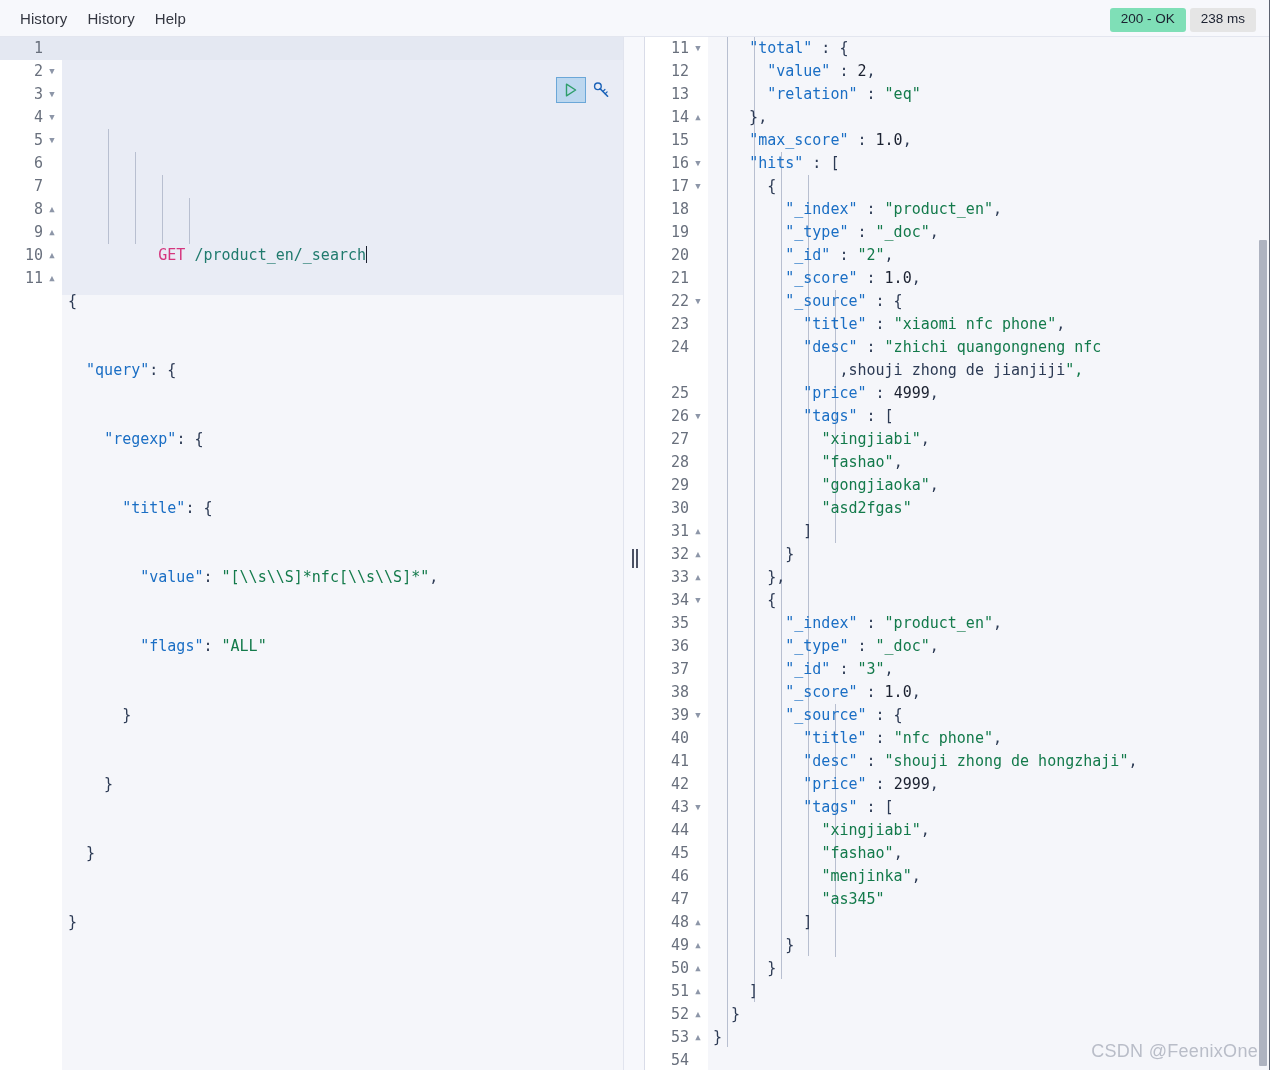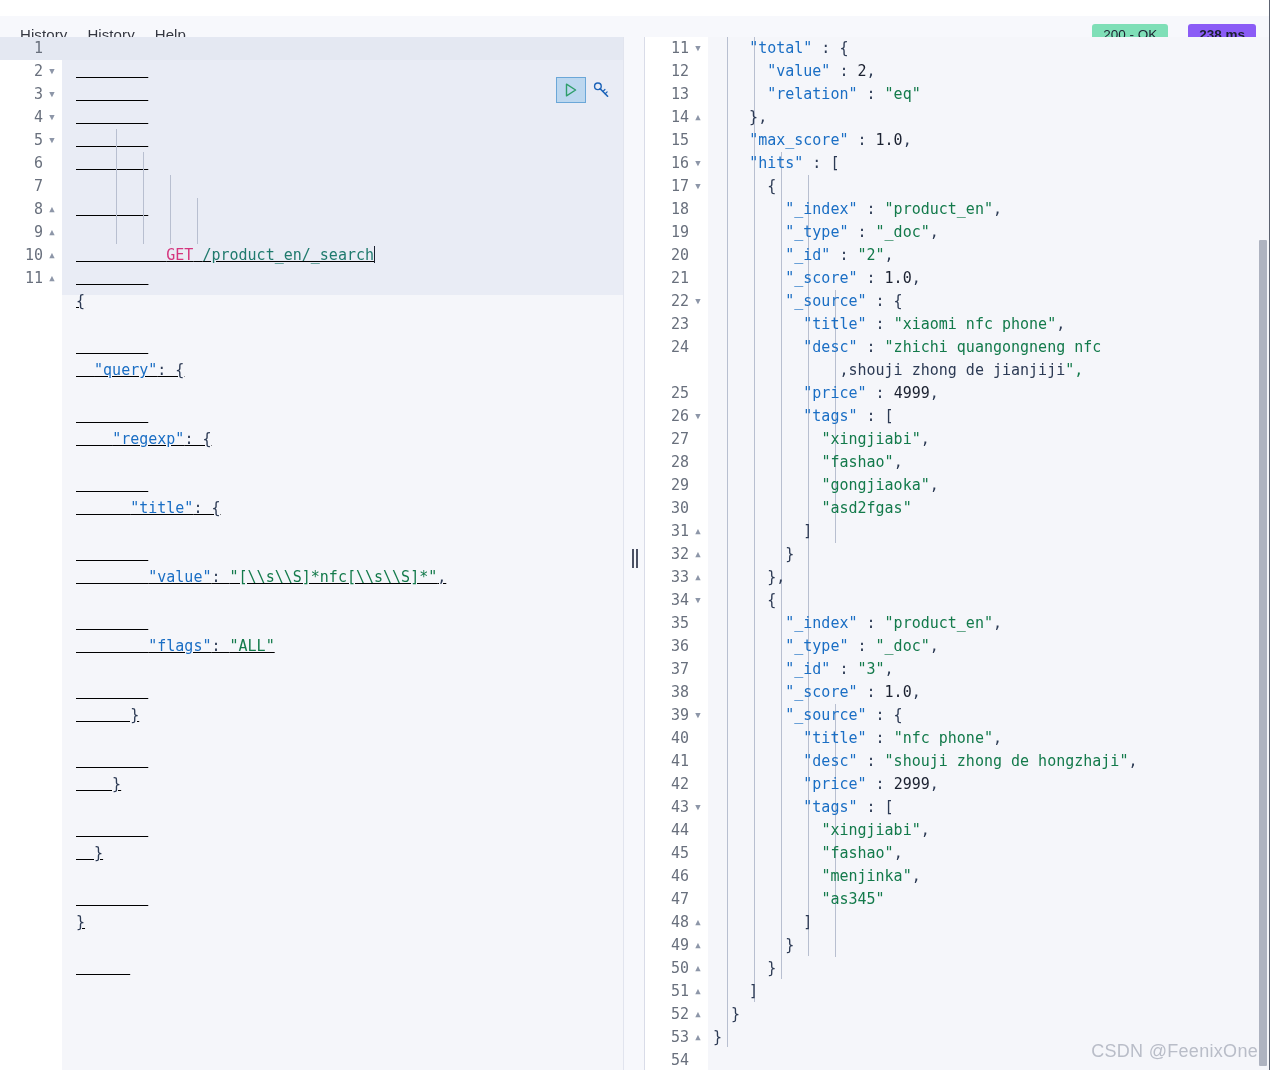--- a/index.html
+++ b/index.html
@@ -22,48 +22,47 @@
   
   #topbar {
     position: absolute;
     left: 0; top: 0;
     width: 1270px; height: 37px;
     background: #f7f8fc;
     border-bottom: 1px solid #e3e6ef;
     display: flex;
     align-items: center;
     padding-left: 10px;
-    margin-top: 16px;
   }
   .menu-item {
     font-size: 15px;
     color: #343741;
     padding: 4px 10px;
     cursor: pointer;
     white-space: nowrap;
     letter-spacing: 0.1px;
   }
 
   #status-group {
     position: absolute;
     right: 14px; top: 8px;
     display: flex;
     align-items: center;
-    gap: 20px;
+    gap: 4px;
   }
   .badge {
     font-size: 13.5px;
     padding: 4px 11px 5px 11px;
     border-radius: 3px;
     color: #1b2130;
     white-space: nowrap;
     line-height: 1.1;
   }
   #badge-status { background: #7fdfb7; }
-  #badge-time   { background: #8b5cf6; font-weight: bold; }
+  #badge-time   { background: #e5e5e5; }
 
   
   #panes {
     position: absolute;
     left: 0; top: 37px;
     width: 1270px; height: 1033px;
   }
 
   
   #request-pane {
@@ -132,23 +131,22 @@
     right: 4px; top: 0;
     width: 12px; height: 23px;
     line-height: 23px;
     font-size: 9px;
     color: #8d96a8;
     text-align: center;
   }
 
   #request-code {
     position: absolute;
-    left: 76px; top: 0;
+    left: 68px; top: 0;
     width: 553px;
-    text-decoration: underline;
   }
   .cl { height: 23px; line-height: 23px; position: relative; }
 
   
   .guide {
     position: absolute;
     top: 0;
     width: 1px;
     background: #b8bfd0;
   }

